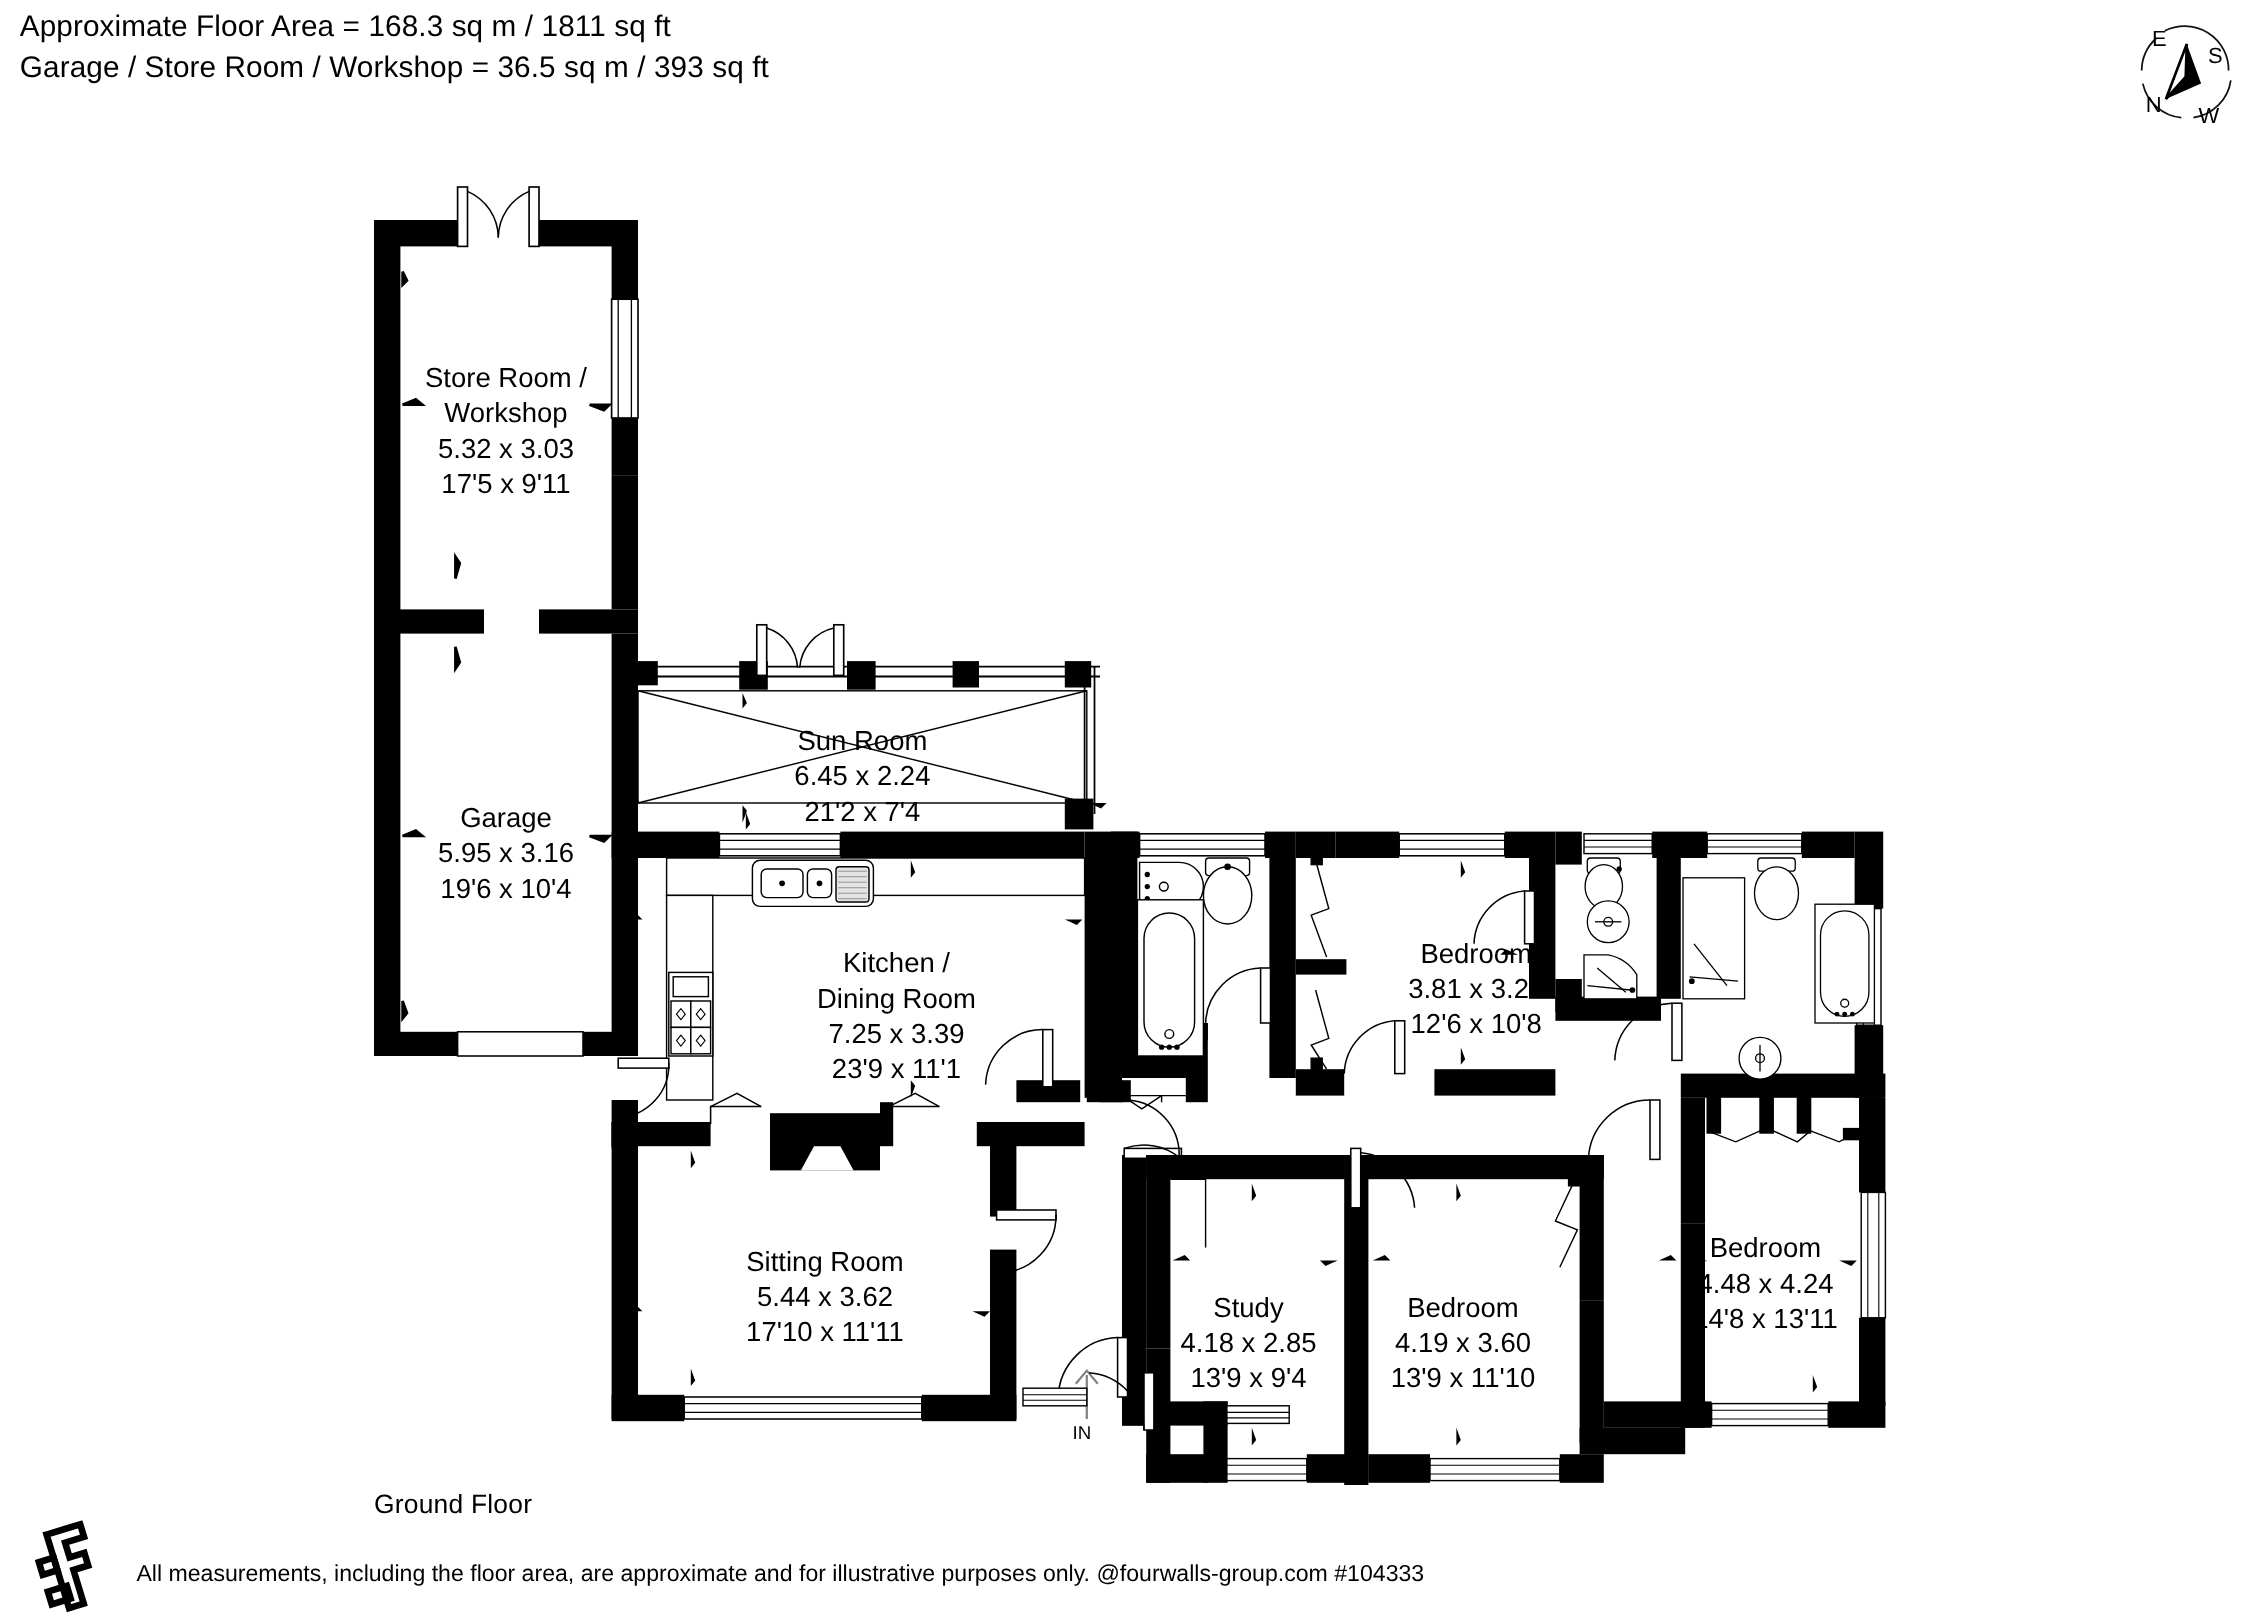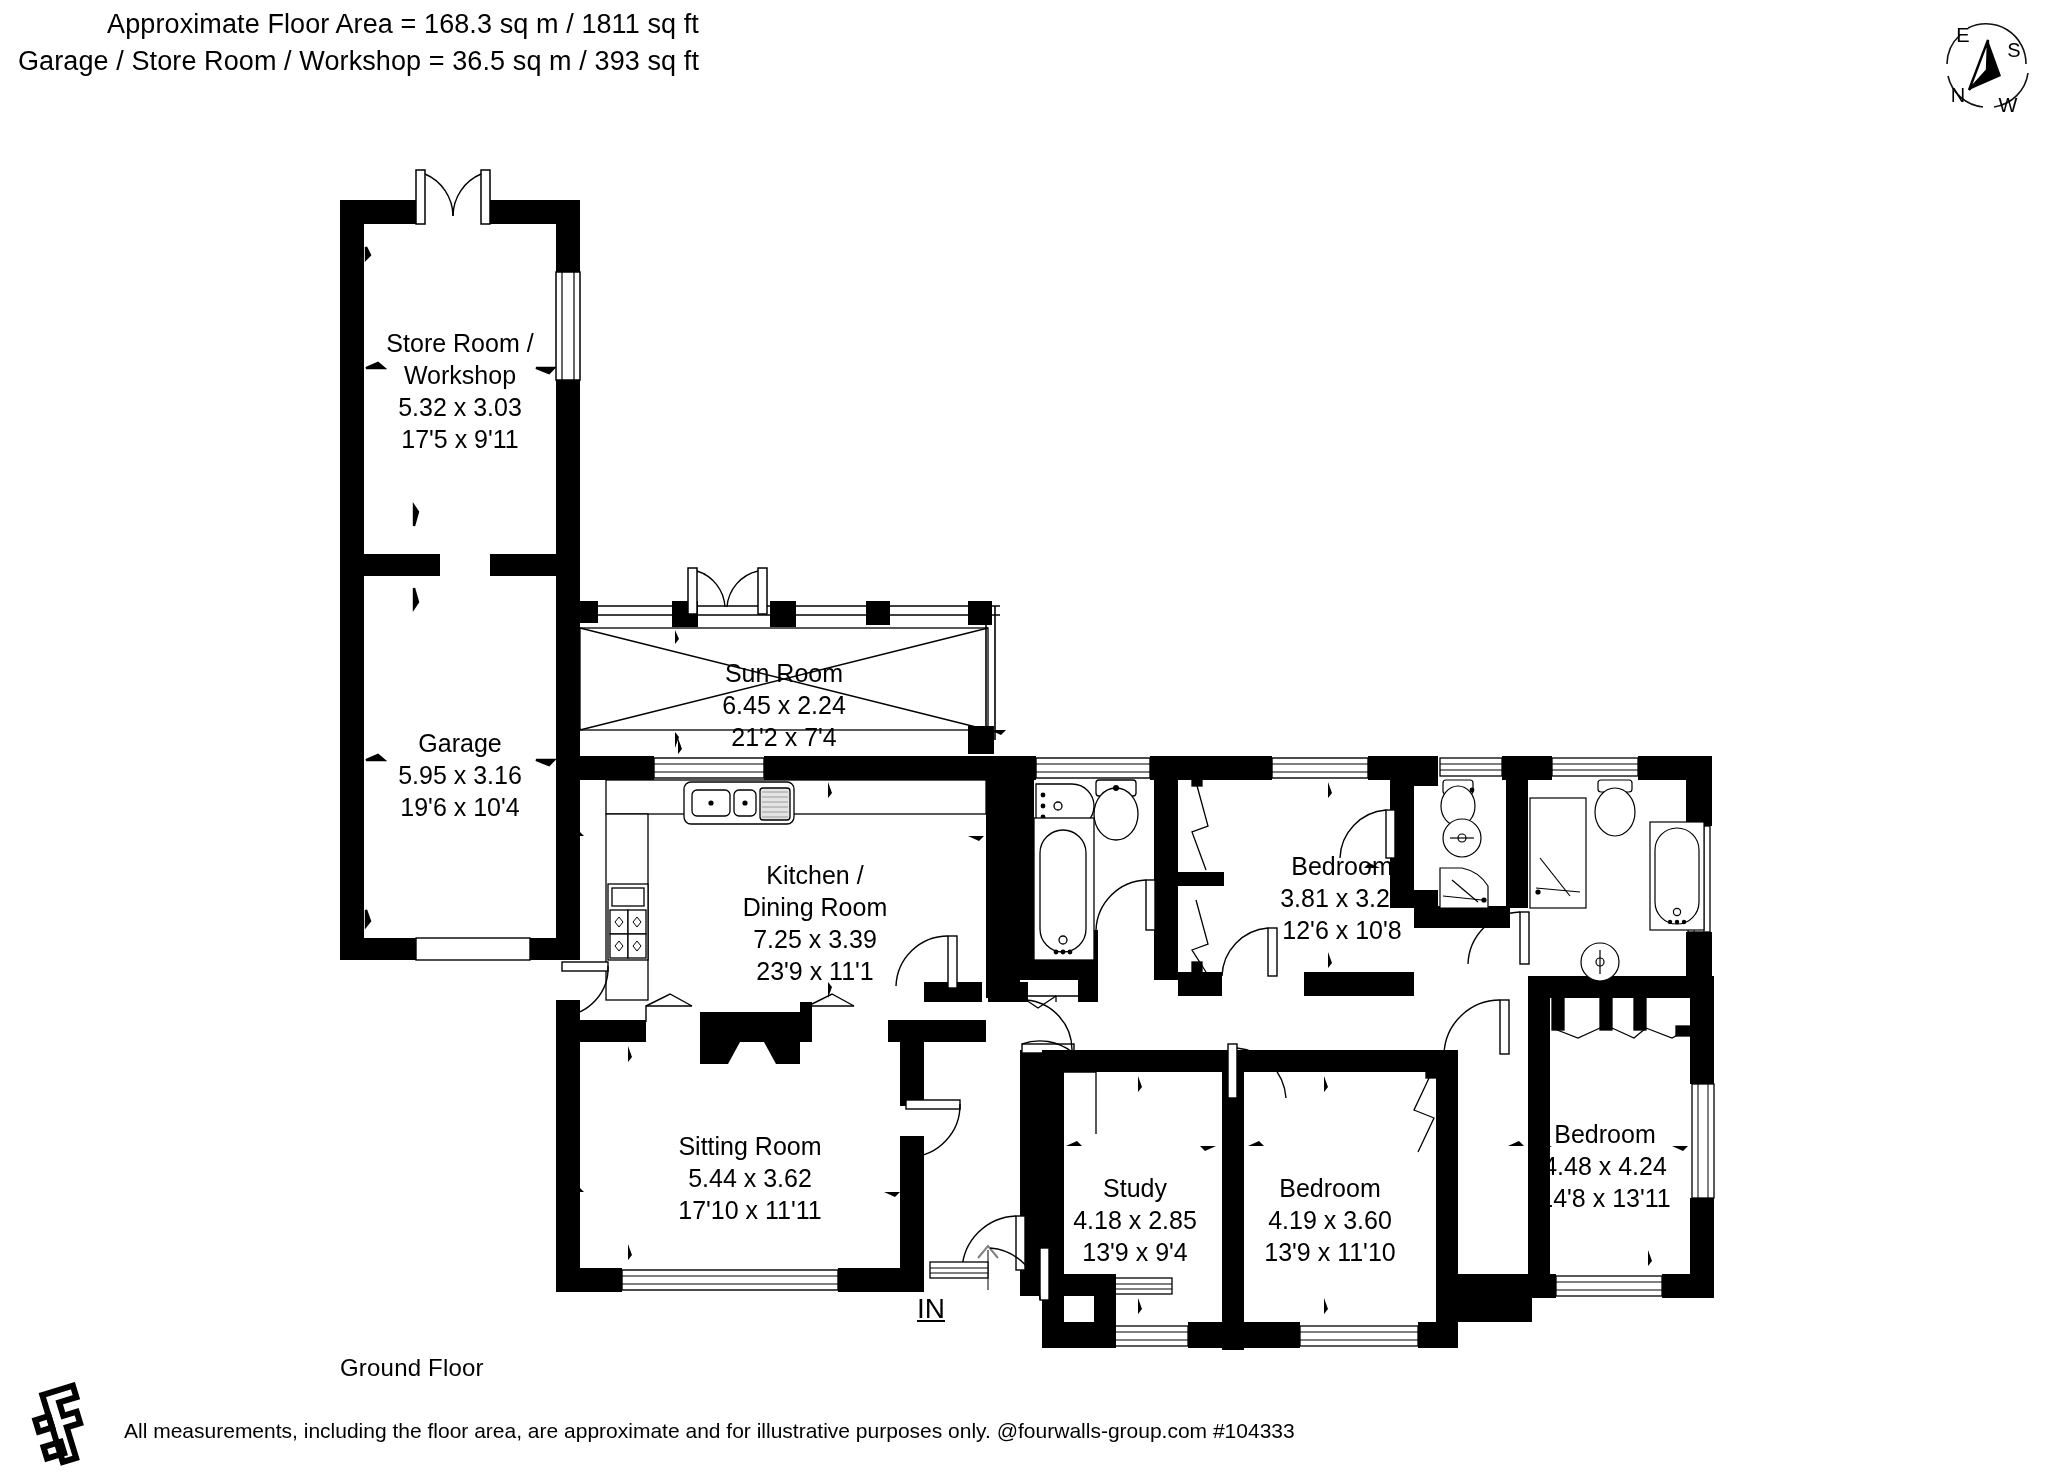--- a/index.html
+++ b/index.html
@@ -13,21 +13,20 @@
     position: relative;
     font-family: "Liberation Sans", sans-serif;
     color: #000000;
     overflow: hidden;
   }
   #page {
     position: absolute;
     left: 0; top: 0;
     width: 2048px;
     height: 1474px;
-    text-align: right;
   }
   
   #summary {
     position: absolute;
     left: 18px;
     top: 6px;
     font-size: 27px;
     line-height: 37px;
     white-space: nowrap;
   }
@@ -81,24 +80,23 @@
   #logo {
     position: absolute;
     left: 22px;
     top: 1382px;
     width: 84px;
     height: 86px;
   }
 
   #in-label {
     position: absolute;
-    left: 917px;
+    left: 975px;
     top: 1293px;
-    font-size: 28px;
-    text-decoration: underline;
+    font-size: 17px;
   }
 </style>
 </head>
 <body>
 
 <div id="page">
 
   <div id="summary">
     <div>Approximate Floor Area = 168.3 sq m / 1811 sq ft</div>
     <div>Garage / Store Room / Workshop = 36.5 sq m / 393 sq ft</div>

